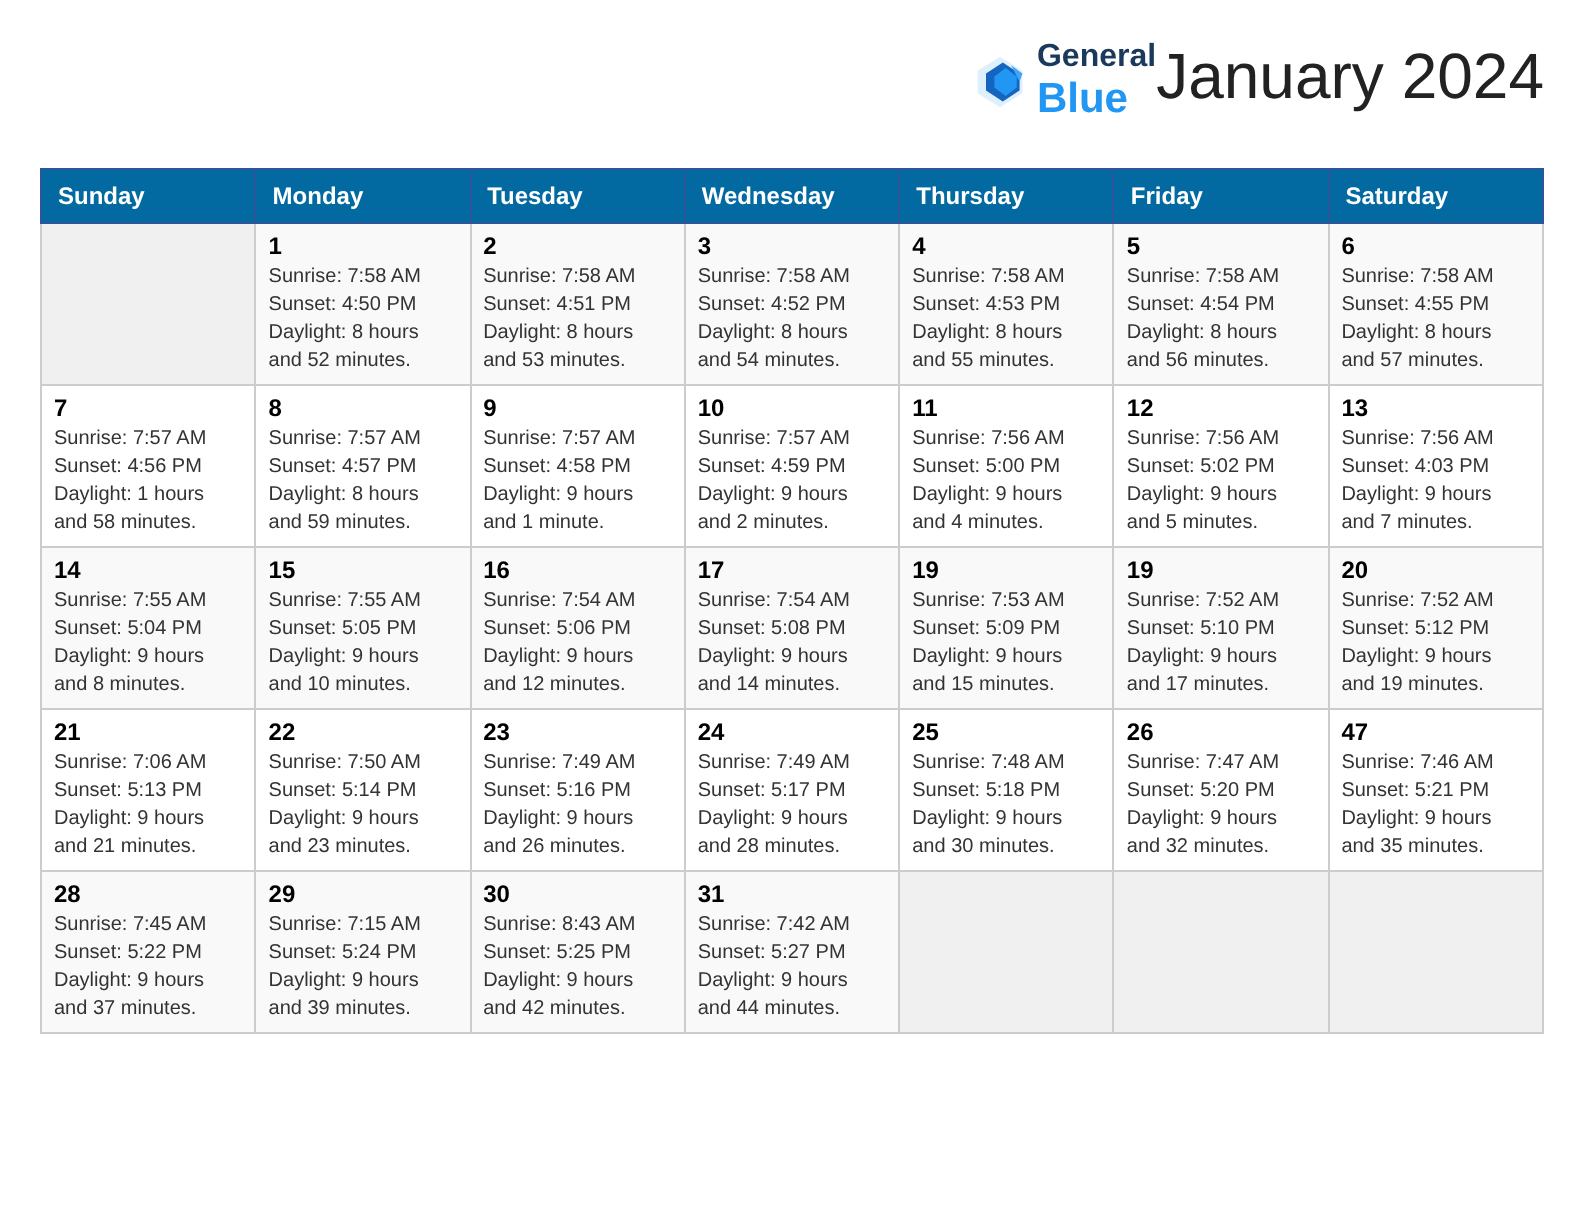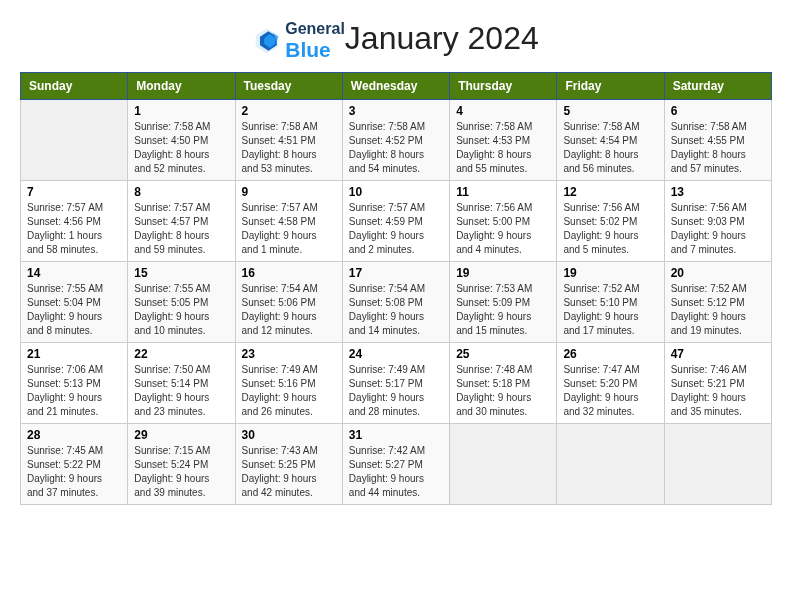--- a/index.html
+++ b/index.html
@@ -5,23 +5,23 @@
     * { box-sizing: border-box; margin: 0; padding: 0; }
     body {
       font-family: Arial, sans-serif;
       background: #fff;
       width: 792px;
       min-height: 612px;
       padding: 20px;
     }
     .header {
       display: flex;
-      justify-content: center;
+      justify-content: flex-end;
       align-items: flex-start;
-      margin-bottom: 10px;
+      margin-bottom: 22px;
     }
     .logo {
       display: flex;
       align-items: center;
       gap: 4px;
     }
     .logo-icon {
       width: 28px;
       height: 28px;
     }
@@ -36,21 +36,21 @@
     .location {
       font-size: 14px;
       color: #555;
     }
     table {
       width: 100%;
       border-collapse: collapse;
       font-size: 11px;
     }
     thead tr th {
-      background-color: #4d7c0f;
+      background-color: #0369a1;
       color: #fff;
       text-align: left;
       padding: 6px 8px;
       font-size: 12px;
       font-weight: bold;
       border: 1px solid #2b579a;
     }
     tbody tr td {
       border: 1px solid #ccc;
       vertical-align: top;
@@ -209,21 +209,21 @@
         <div class="day-info">
           <div>Sunrise: 7:56 AM</div>
           <div>Sunset: 5:02 PM</div>
           <div>Daylight: 9 hours and 5 minutes.</div>
         </div>
       </td>
         <td>
         <span class="day-num">13</span>
         <div class="day-info">
           <div>Sunrise: 7:56 AM</div>
-          <div>Sunset: 9:03 PM</div>
+          <div>Sunset: 4:03 PM</div>
           <div>Daylight: 9 hours and 7 minutes.</div>
         </div>
       </td>
       </tr>
       <tr>
         <td>
         <span class="day-num">14</span>
         <div class="day-info">
           <div>Sunrise: 7:55 AM</div>
           <div>Sunset: 5:04 PM</div>
@@ -350,21 +350,21 @@
         <span class="day-num">29</span>
         <div class="day-info">
           <div>Sunrise: 7:15 AM</div>
           <div>Sunset: 5:24 PM</div>
           <div>Daylight: 9 hours and 39 minutes.</div>
         </div>
       </td>
         <td>
         <span class="day-num">30</span>
         <div class="day-info">
-          <div>Sunrise: 7:43 AM</div>
+          <div>Sunrise: 8:43 AM</div>
           <div>Sunset: 5:25 PM</div>
           <div>Daylight: 9 hours and 42 minutes.</div>
         </div>
       </td>
         <td>
         <span class="day-num">31</span>
         <div class="day-info">
           <div>Sunrise: 7:42 AM</div>
           <div>Sunset: 5:27 PM</div>
           <div>Daylight: 9 hours and 44 minutes.</div>

